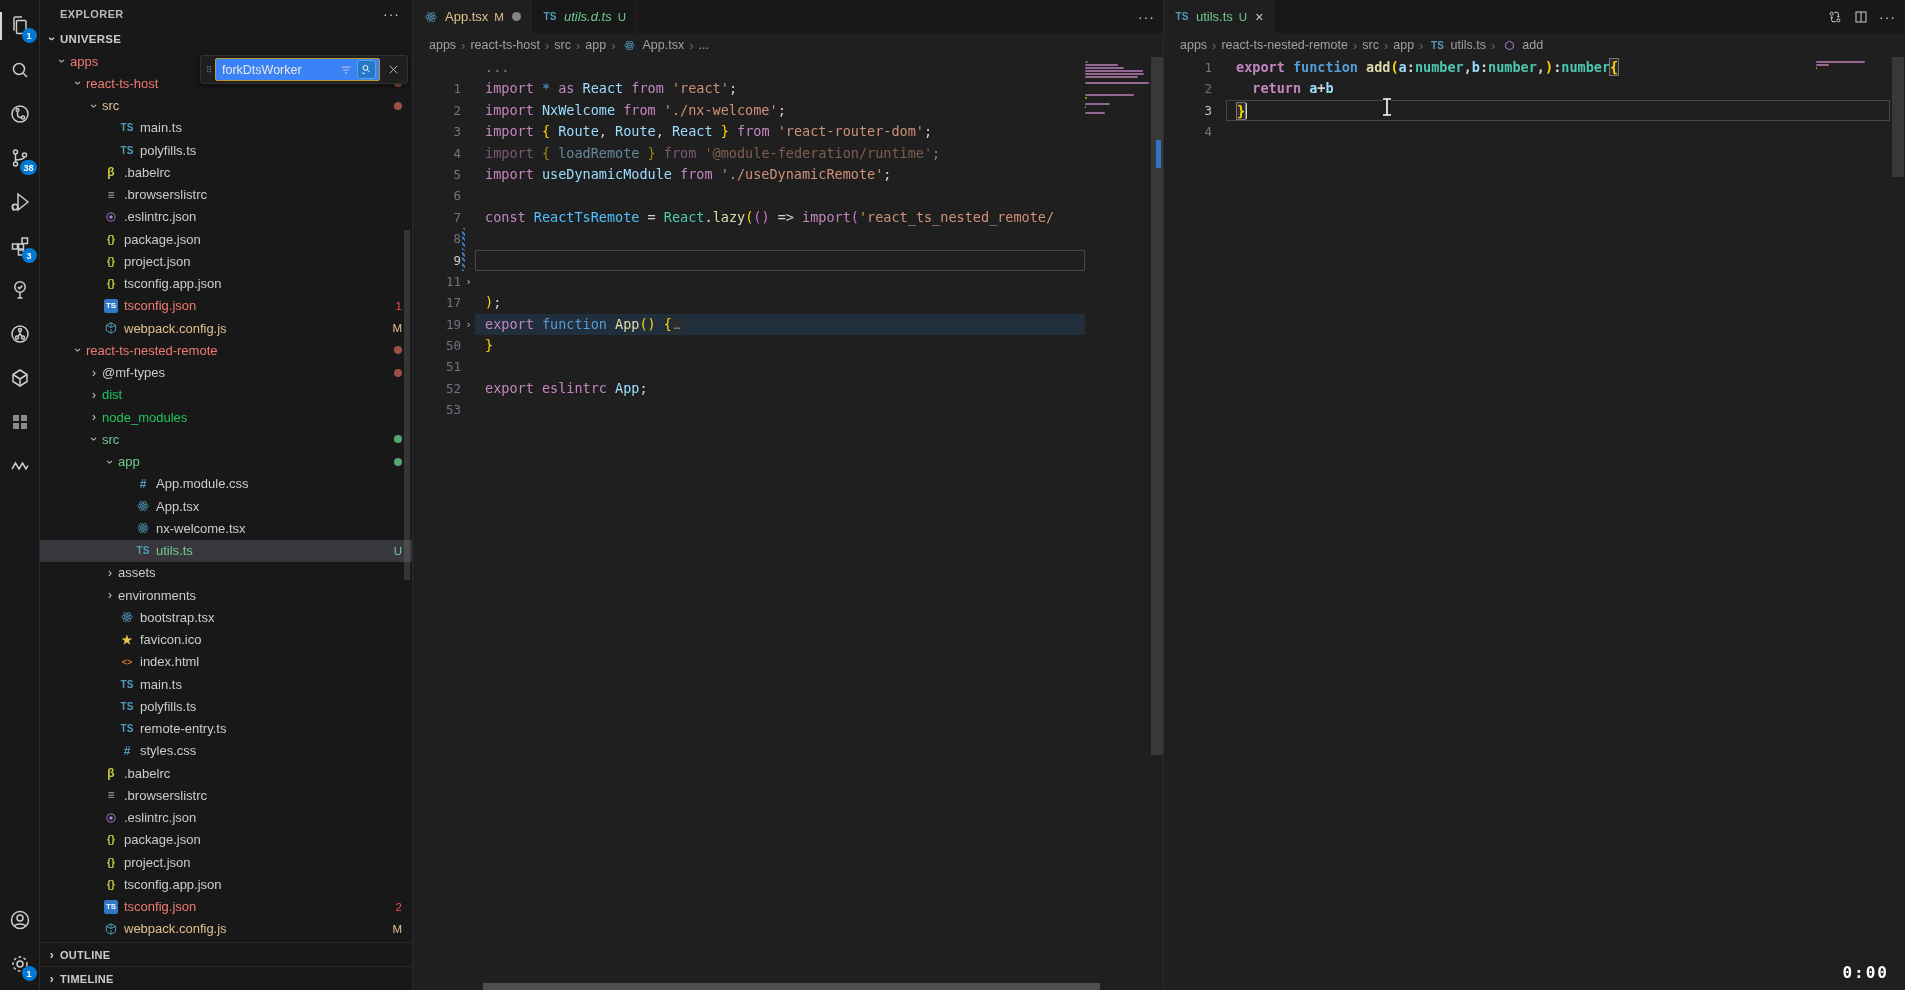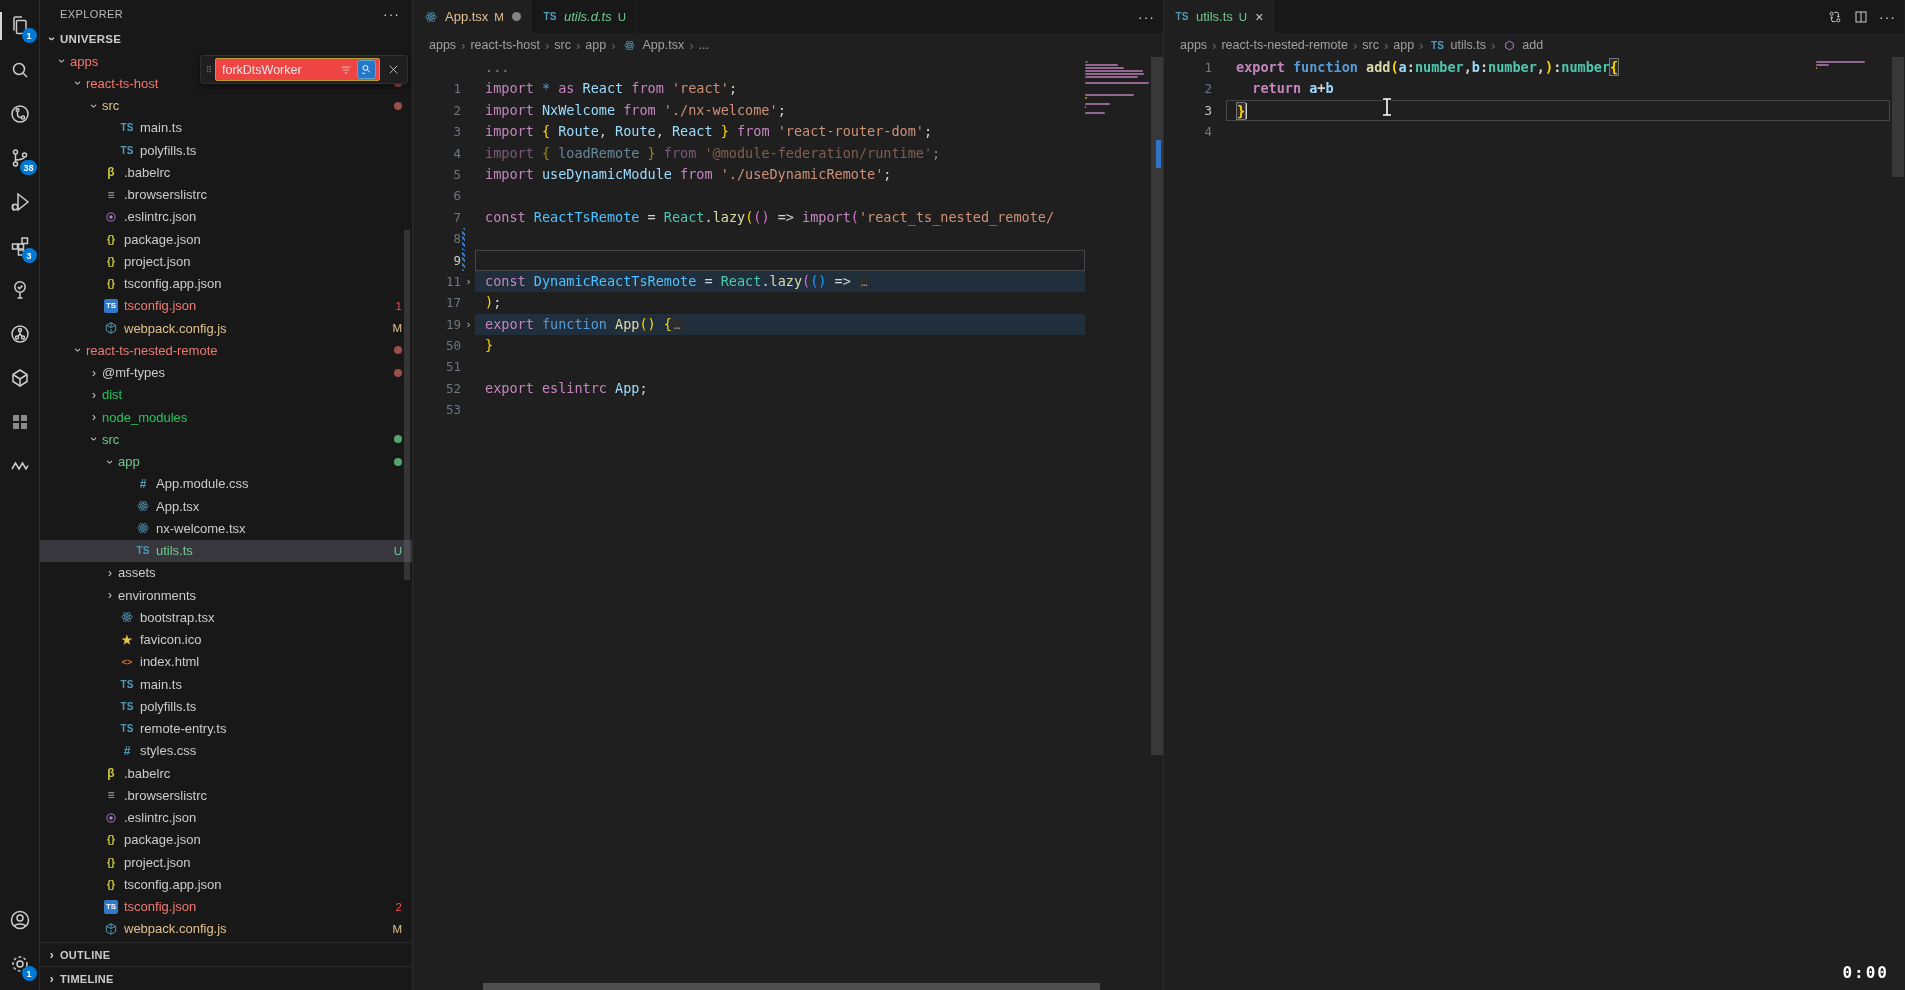--- a/index.html
+++ b/index.html
@@ -16,21 +16,21 @@
   .ab-item.active svg { stroke:#d7d7d7; }
   .ab-item.active::before { content:""; position:absolute; left:0; top:8px; bottom:8px; width:2px; background:#d7d7d7; }
   .ab-badge { position:absolute; right:3px; bottom:5px; min-width:15px; height:15px; padding:0 3px;
     border-radius:9px; background:#0078d4; color:#fff; font-size:9px; font-weight:bold;
     display:flex; align-items:center; justify-content:center; }
 
   
   .sidebar { width:373px; background:#181818; border-right:1px solid #2b2b2b; position:relative;
     display:flex; flex-direction:column; overflow:hidden; font-size:13px; }
   .sb-header { height:28px; display:flex; align-items:center; justify-content:space-between; padding:0 12px 0 20px; }
-  .sb-title { font-size:11px; letter-spacing:0.4px; color:#bbbbbb; }
+  .sb-title { font-size:11px; letter-spacing:0.4px; color:#bbbbbb;font-weight:bold; }
   .more-btn { color:#cccccc; font-size:14px; letter-spacing:1px; cursor:pointer; }
   .ws-row { height:22px; display:flex; align-items:center; font-weight:bold; font-size:11.5px;
     letter-spacing:0.3px; padding-left:4px; color:#cccccc; cursor:pointer; }
   .chev { width:16px; color:#cccccc; font-size:12px; display:inline-flex; justify-content:center; flex:0 0 16px; }
   .chev.down { transform:rotate(90deg); }
   .tree { flex:1; overflow:hidden; position:relative; }
   .trow { height:22.25px; display:flex; align-items:center; cursor:pointer; white-space:nowrap; position:relative; padding-right:10px; }
   .trow.sel { background:#37373d; }
   .ficon { width:18px; flex:0 0 18px; text-align:center; font-size:10px; font-weight:bold; margin-right:4px; }
   .ficon svg { width:14px; height:14px; vertical-align:-2px; }
@@ -43,21 +43,21 @@
   .bc-red { color:#f14c4c; } .bc-tan { color:#e2c08d; } .bc-green { color:#73c991; }
   .sb-section { height:24px; border-top:1px solid #2b2b2b; display:flex; align-items:center;
     font-weight:bold; font-size:11px; letter-spacing:0.3px; padding-left:4px; cursor:pointer; }
   .sb-scroll { position:absolute; right:2px; top:230px; width:6px; height:350px; background:rgba(121,121,121,0.3); }
 
   
   .findwidget { position:absolute; top:55px; left:160px; width:208px; height:29px; background:#1f1f1f;
     border:1px solid #303030; border-radius:3px; display:flex; align-items:center; padding:0 4px 0 2px;
     box-shadow:0 2px 6px rgba(0,0,0,0.5); z-index:5; }
   .grip { color:#7a7a7a; font-size:9px; line-height:4px; width:12px; text-align:center; cursor:grab; }
-  .find-input { flex:1; height:23px; background:#ef4444; border:1px solid #bb9a31; border-radius:2px;
+  .find-input { flex:1; height:23px; background:#3b82f6; border:1px solid #bb9a31; border-radius:2px;
     display:flex; align-items:center; padding:0 3px 0 6px; font-size:12.5px; color:#e8e8e8; }
   .find-text { flex:1; }
   .find-ico { width:18px; height:18px; display:flex; align-items:center; justify-content:center; cursor:pointer; }
   .find-ico svg { width:14px; height:14px; stroke:#cccccc; fill:none; stroke-width:1.6; }
   .fuzzy-btn { width:19px; height:19px; border-radius:3px; background:#2578c7; border:1px solid #58a6e0;
     display:flex; align-items:center; justify-content:center; margin-left:2px; cursor:pointer; }
   .fuzzy-btn svg { width:13px; height:13px; stroke:#ffffff; fill:none; stroke-width:1.8; }
   .find-close { width:20px; display:flex; align-items:center; justify-content:center; margin-left:3px; cursor:pointer; }
   .find-close svg { width:13px; height:13px; stroke:#cccccc; stroke-width:1.6; }
 
@@ -653,21 +653,20 @@
           <div class="cline">
             <span class="gutter mod">8</span>
             <span class="lbody"></span>
           </div>
           <div class="cline cur">
             <span class="gutter mod">9</span>
             <span class="lbody"></span>
           </div>
           <div class="cline hl">
             <span class="gutter">11<span class="fold-ch">›</span></span>
-            <span class="lbody"><span class="c-kw">const </span><span class="c-cid">DynamicReactTsRemote </span><span class="c-pun">= </span><span class="c-type">React</span><span class="c-pun">.</span><span class="c-call">lazy</span><span class="c-br2">(</span><span class="c-br3">()</span><span class="c-pun"> =&gt; </span><span class="c-fold">…</span></span>
           </div>
           <div class="cline">
             <span class="gutter">17</span>
             <span class="lbody"><span class="c-br1">)</span><span class="c-pun">;</span></span>
           </div>
           <div class="cline hl">
             <span class="gutter">19<span class="fold-ch">›</span></span>
             <span class="lbody"><span class="c-kw">export </span><span class="c-fn">function </span><span class="c-call">App</span><span class="c-br1">() </span><span class="c-br1">{</span><span class="c-fold">…</span></span>
           </div>
           <div class="cline">

